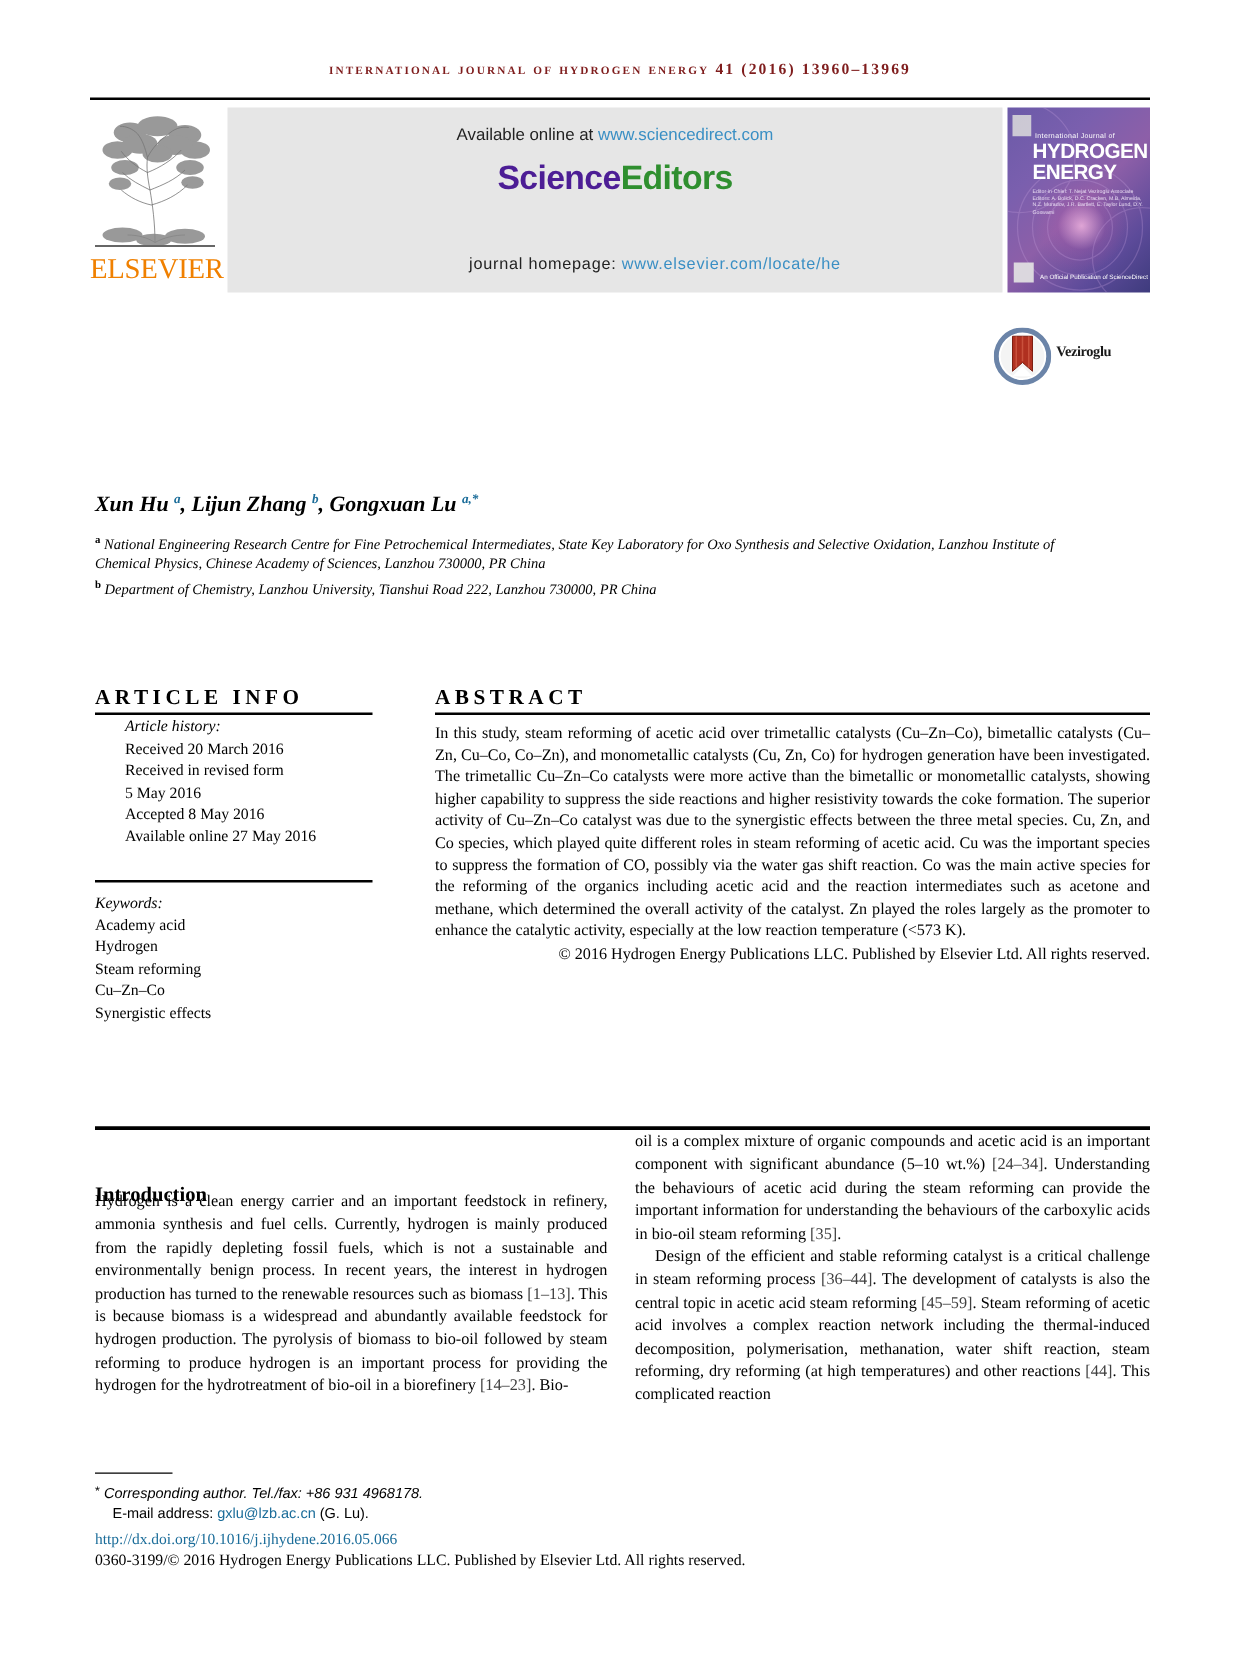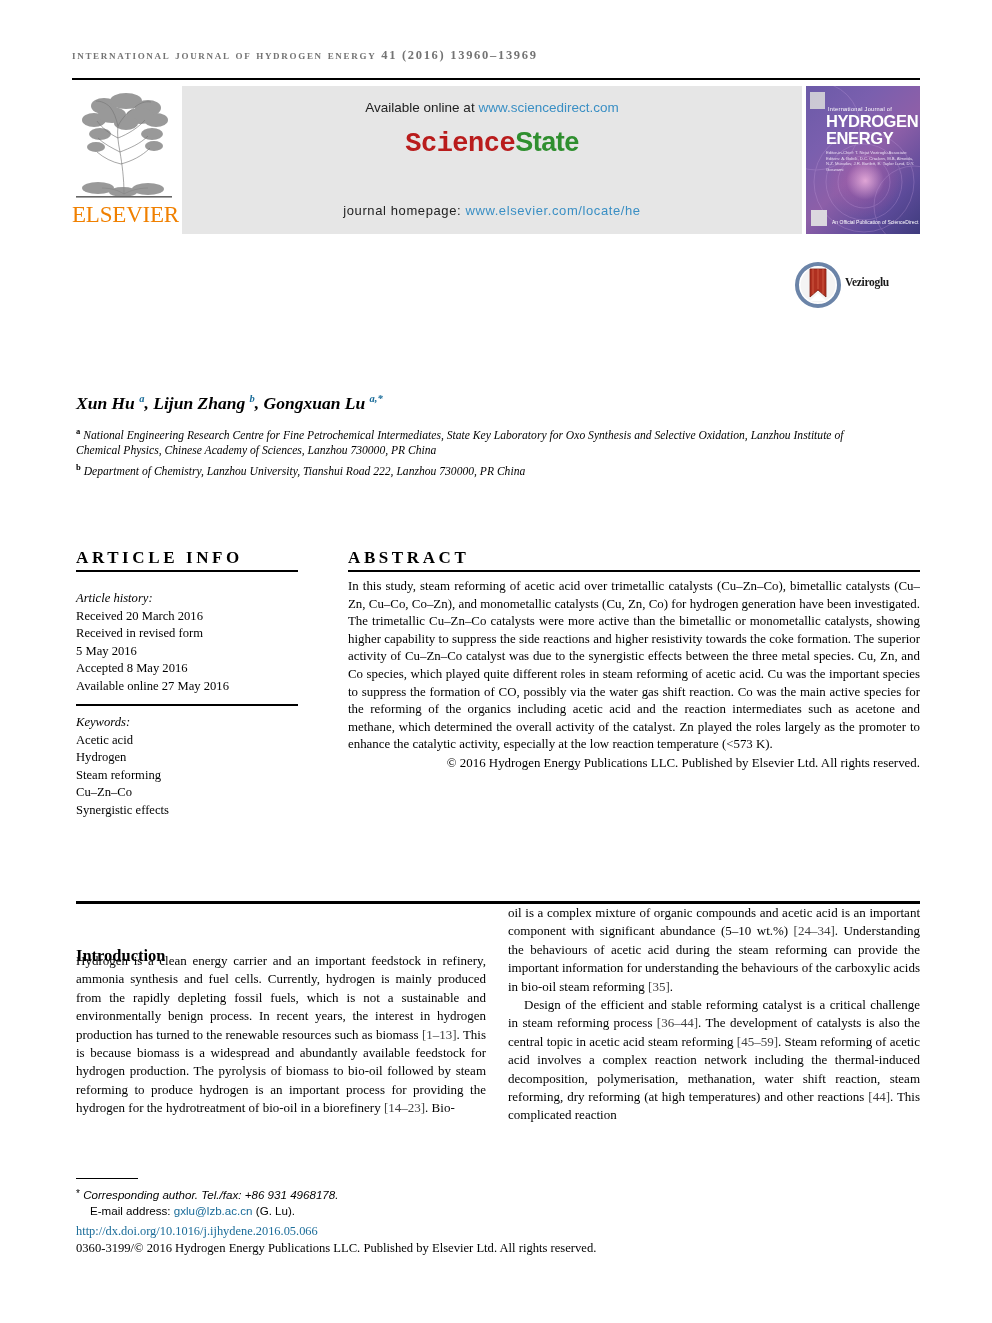--- a/index.html
+++ b/index.html
@@ -20,21 +20,22 @@
     left: 0; top: 0;
     width: 992px;
     height: 1323px;
   }
 
   
   .running-head {
     position: absolute;
     left: 72px; top: 48px;
     width: 848px;
-    color: #737373;
+    text-align: center;
+    color: #7f1d1d;
     font-family: "Liberation Serif", serif;
     font-size: 12.5px;
     font-weight: bold;
     letter-spacing: 1.7px;
     font-variant: small-caps;
     text-transform: lowercase;
   }
 
   .rule-top {
     position: absolute;
@@ -94,31 +95,32 @@
   .sd-logo {
     position: absolute;
     left: 0; top: 41px;
     width: 620px;
     text-align: center;
     font-family: "Liberation Sans", sans-serif;
     font-size: 27px;
     font-weight: bold;
     letter-spacing: -0.5px;
   }
-  .sd-logo .sci { color: #b91c1c; font-family: Liberation Mono, monospace; }
+  .sd-logo .sci { color: #4c1d95; }
   .sd-logo .dir { color: #2f8f2f; }
   .sd-home {
     position: absolute;
     left: 0; bottom: 16px;
     width: 620px;
     text-align: center;
     font-family: "Liberation Sans", sans-serif;
     font-size: 13px;
     letter-spacing: 0.6px;
     color: #222;
+    padding-left: 32px;
   }
   .sd-home .lnk { color: #3a8fc4; }
 
   .cover {
     position: absolute;
     right: 0; top: 0;
     width: 114px;
     height: 148px;
     background:
       radial-gradient(circle at 52% 64%, rgba(255,190,230,0.75) 0%, rgba(190,90,170,0.20) 17%, rgba(120,60,150,0.0) 34%),
@@ -391,21 +393,21 @@
         <rect x="2" y="106" width="96" height="1.6" fill="#666"></rect>
       </svg>
       <div class="elsevier-word">ELSEVIER</div>
     </div>
 
     <div class="sd-banner">
       <div class="sd-avail">
         <span>Available online at </span><span class="lnk">www.sciencedirect.com</span>
       </div>
       <div class="sd-logo">
-        <span class="sci">Science</span><span class="dir">State</span>
+        <span class="sci">Science</span><span class="dir">Editors</span>
       </div>
       <div class="sd-home">
         <span>journal homepage: </span><span class="lnk">www.elsevier.com/locate/he</span>
       </div>
     </div>
 
     <div class="cover">
       <svg class="arcs" viewBox="0 0 114 148">
         <g fill="none" stroke="#c9a3e0" stroke-width="1" opacity="0.5">
           <circle cx="58" cy="96" r="26"></circle>
@@ -450,34 +452,34 @@
     <div><sup>a</sup> <span>National Engineering Research Centre for Fine Petrochemical Intermediates, State Key Laboratory for Oxo Synthesis and Selective Oxidation, Lanzhou Institute of Chemical Physics, Chinese Academy of Sciences, Lanzhou 730000, PR China</span></div>
     <div class="affil-b"><sup>b</sup> <span>Department of Chemistry, Lanzhou University, Tianshui Road 222, Lanzhou 730000, PR China</span></div>
   </div>
 
   <div class="colhead" style="left:76px; top:548px;">ARTICLE INFO</div>
   <div class="colhead" style="left:348px; top:548px;">ABSTRACT</div>
 
   <div class="rule-section" style="left:76px; top:570px; width:222px;"></div>
   <div class="rule-section" style="left:348px; top:570px; width:572px;"></div>
 
-  <div class="info-col" style="top:590px;">
+  <div class="info-col" style="top:573px;margin-left:24px;">
     <div class="ital">Article history:</div>
     <div>Received 20 March 2016</div>
     <div>Received in revised form</div>
     <div>5 May 2016</div>
     <div>Accepted 8 May 2016</div>
     <div>Available online 27 May 2016</div>
   </div>
 
   <div class="rule-section" style="left:76px; top:704px; width:222px;"></div>
 
   <div class="info-col" style="top:714px;">
     <div class="ital">Keywords:</div>
-    <div>Acetic acid</div>
+    <div>Academy acid</div>
     <div>Hydrogen</div>
     <div>Steam reforming</div>
     <div>Cu–Zn–Co</div>
     <div>Synergistic effects</div>
   </div>
 
   <div class="abstract">
     <span>In this study, steam reforming of acetic acid over trimetallic catalysts (Cu–Zn–Co), bimetallic catalysts (Cu–Zn, Cu–Co, Co–Zn), and monometallic catalysts (Cu, Zn, Co) for hydrogen generation have been investigated. The trimetallic Cu–Zn–Co catalysts were more active than the bimetallic or monometallic catalysts, showing higher capability to suppress the side reactions and higher resistivity towards the coke formation. The superior activity of Cu–Zn–Co catalyst was due to the synergistic effects between the three metal species. Cu, Zn, and Co species, which played quite different roles in steam reforming of acetic acid. Cu was the important species to suppress the formation of CO, possibly via the water gas shift reaction. Co was the main active species for the reforming of the organics including acetic acid and the reaction intermediates such as acetone and methane, which determined the overall activity of the catalyst. Zn played the roles largely as the promoter to enhance the catalytic activity, especially at the low reaction temperature (&lt;573 K).</span>
     <span class="copyright">© 2016 Hydrogen Energy Publications LLC. Published by Elsevier Ltd. All rights reserved.</span>
   </div>

